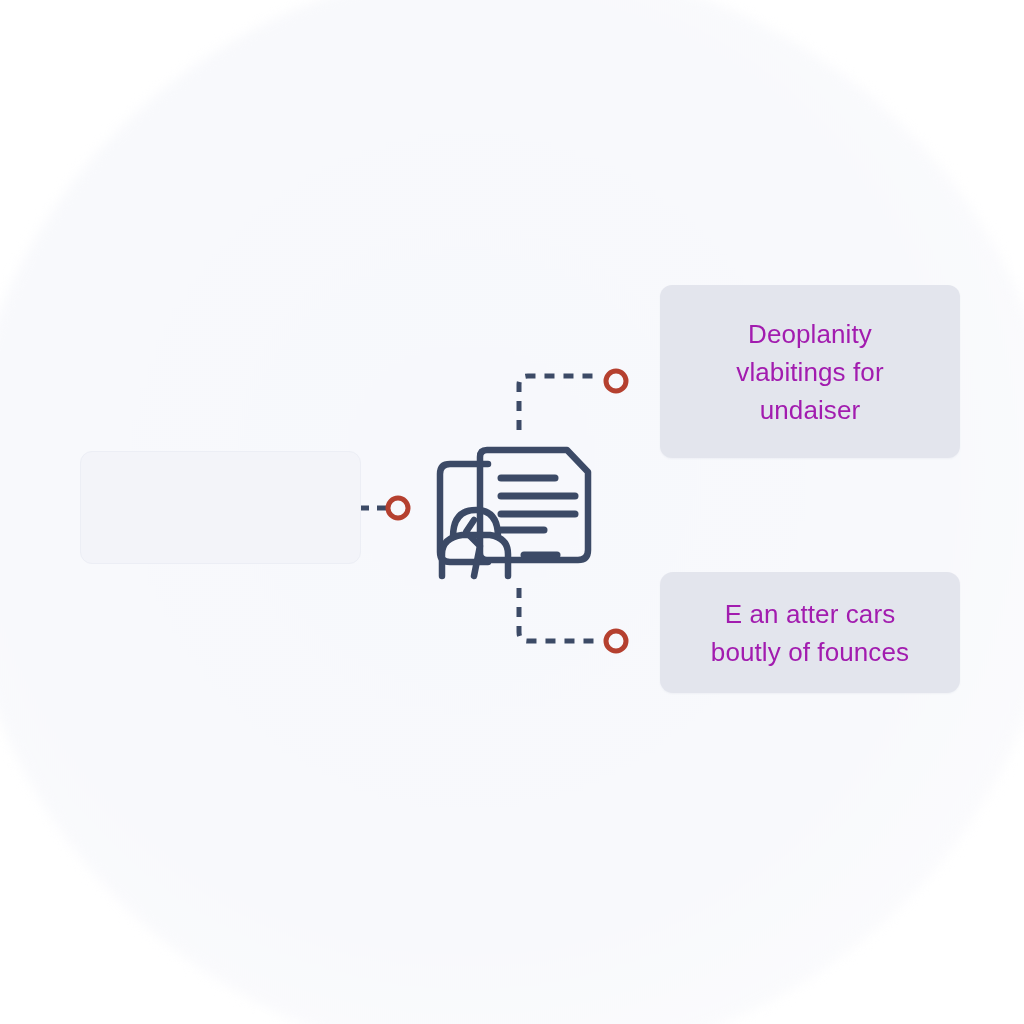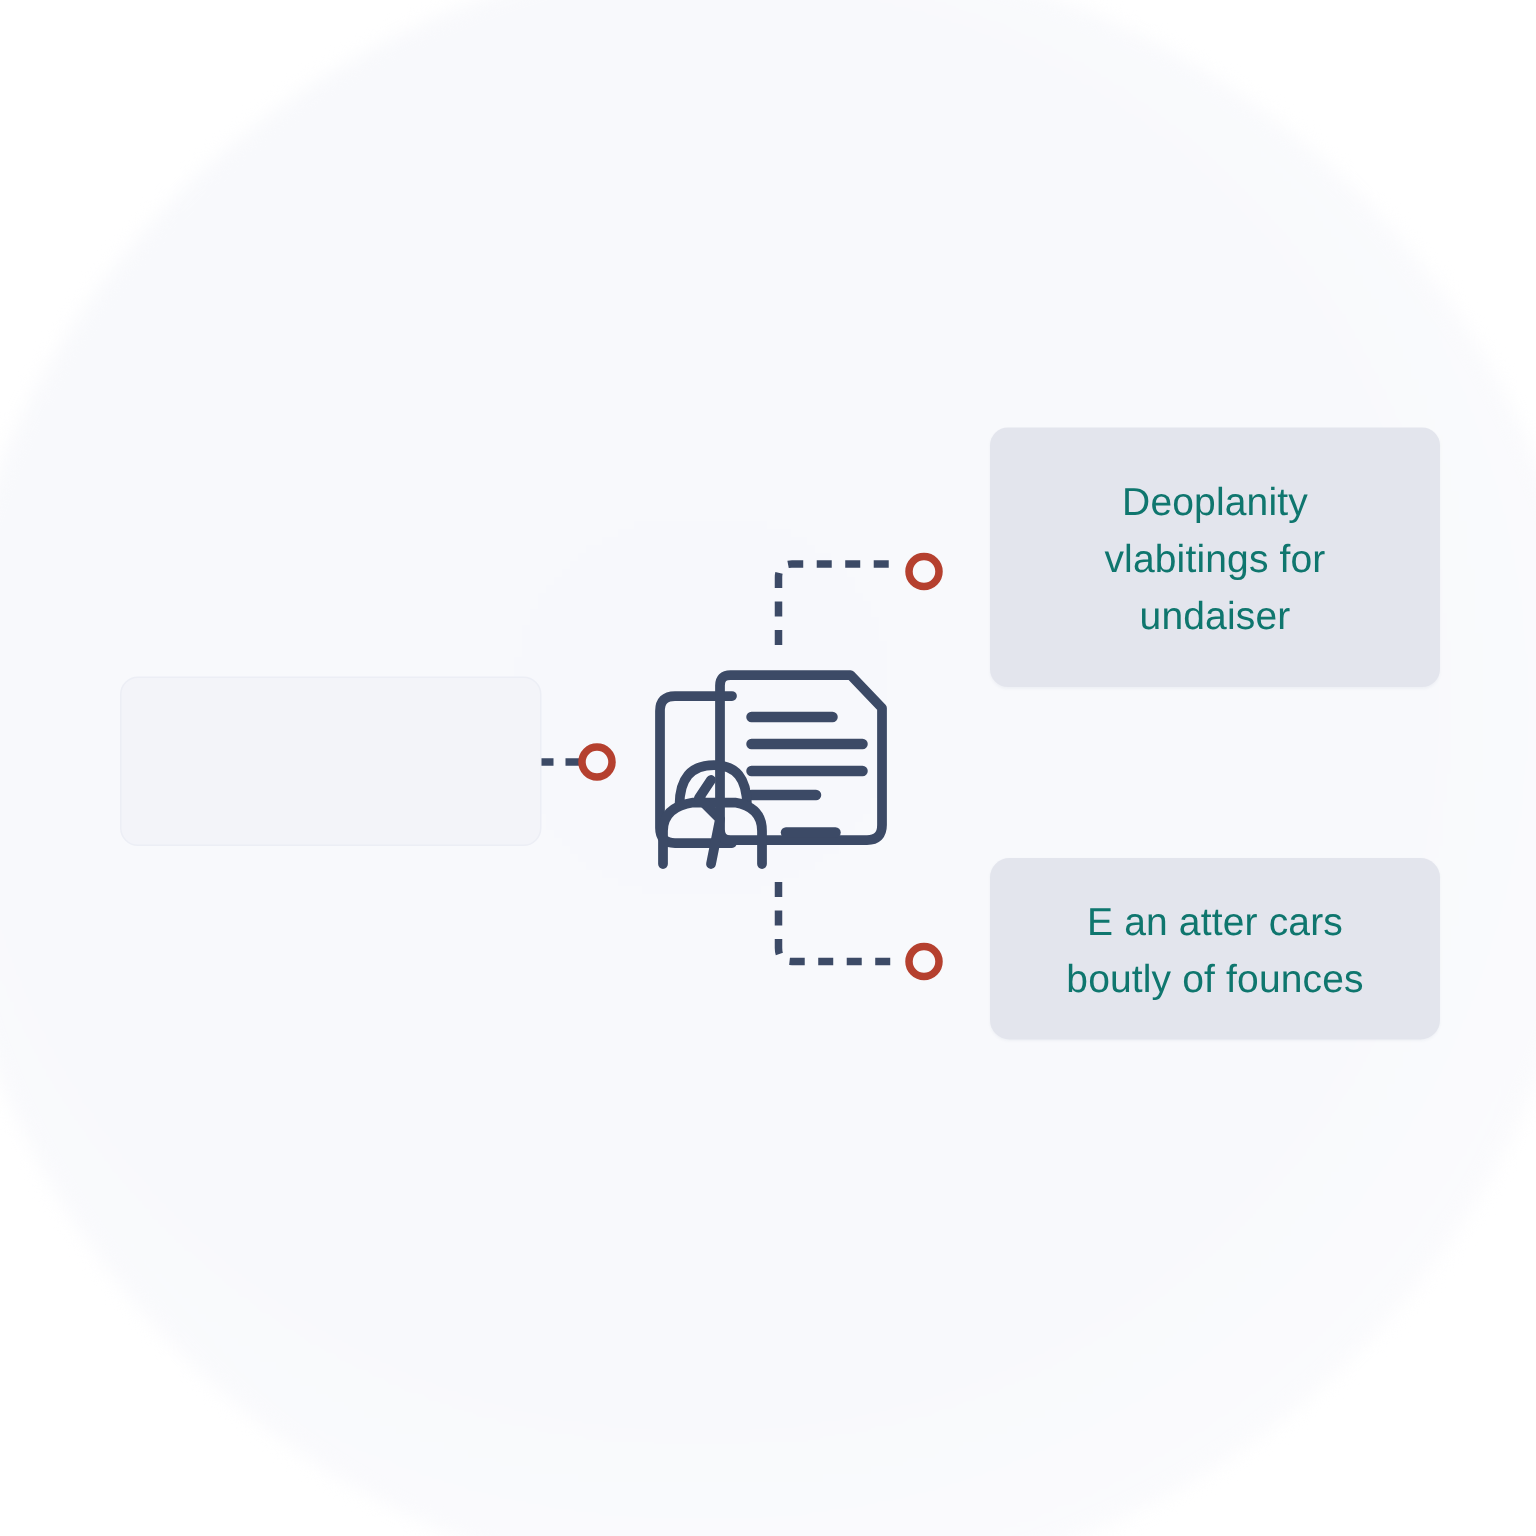--- a/index.html
+++ b/index.html
@@ -42,21 +42,21 @@
   
   .card {
     position: absolute;
     box-sizing: border-box;
     background: #e3e5ed;
     border-radius: 12px;
     display: flex;
     align-items: center;
     justify-content: center;
     text-align: center;
-    color: #0f766e;
+    color: #a21caf;
     font-size: 26px;
     line-height: 38px;
     letter-spacing: .1px;
   }
   .card .card-text { padding: 0 14px; white-space: pre-line; }
 
   
   .card-back {
     position: absolute;
     background: #f3f4f9;

